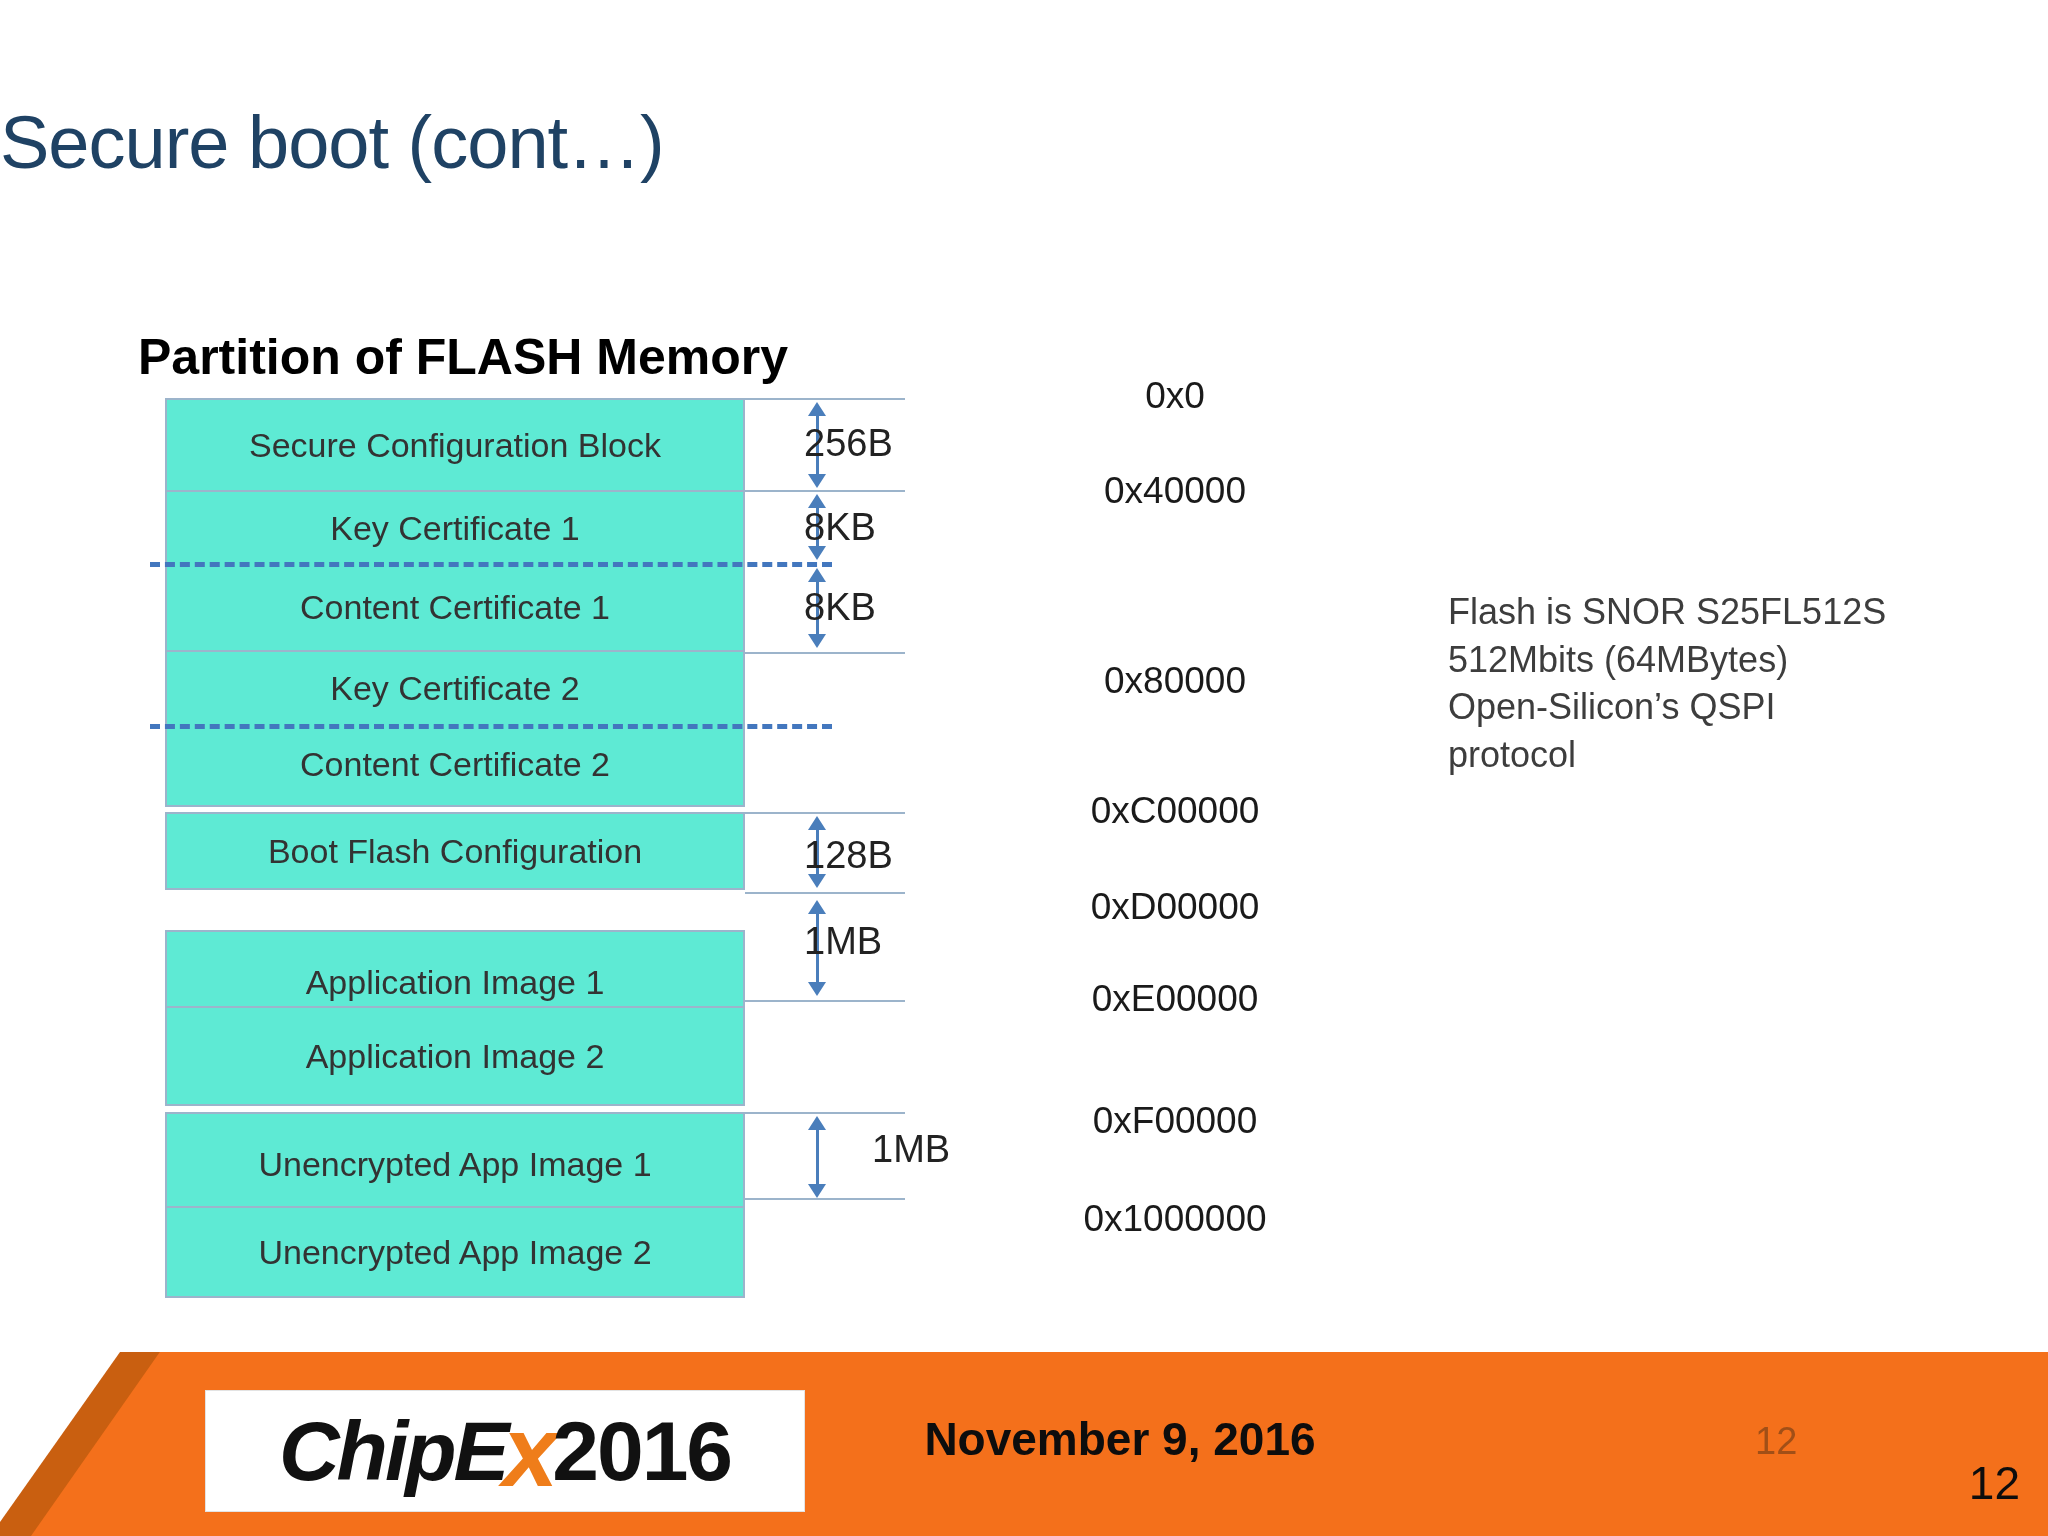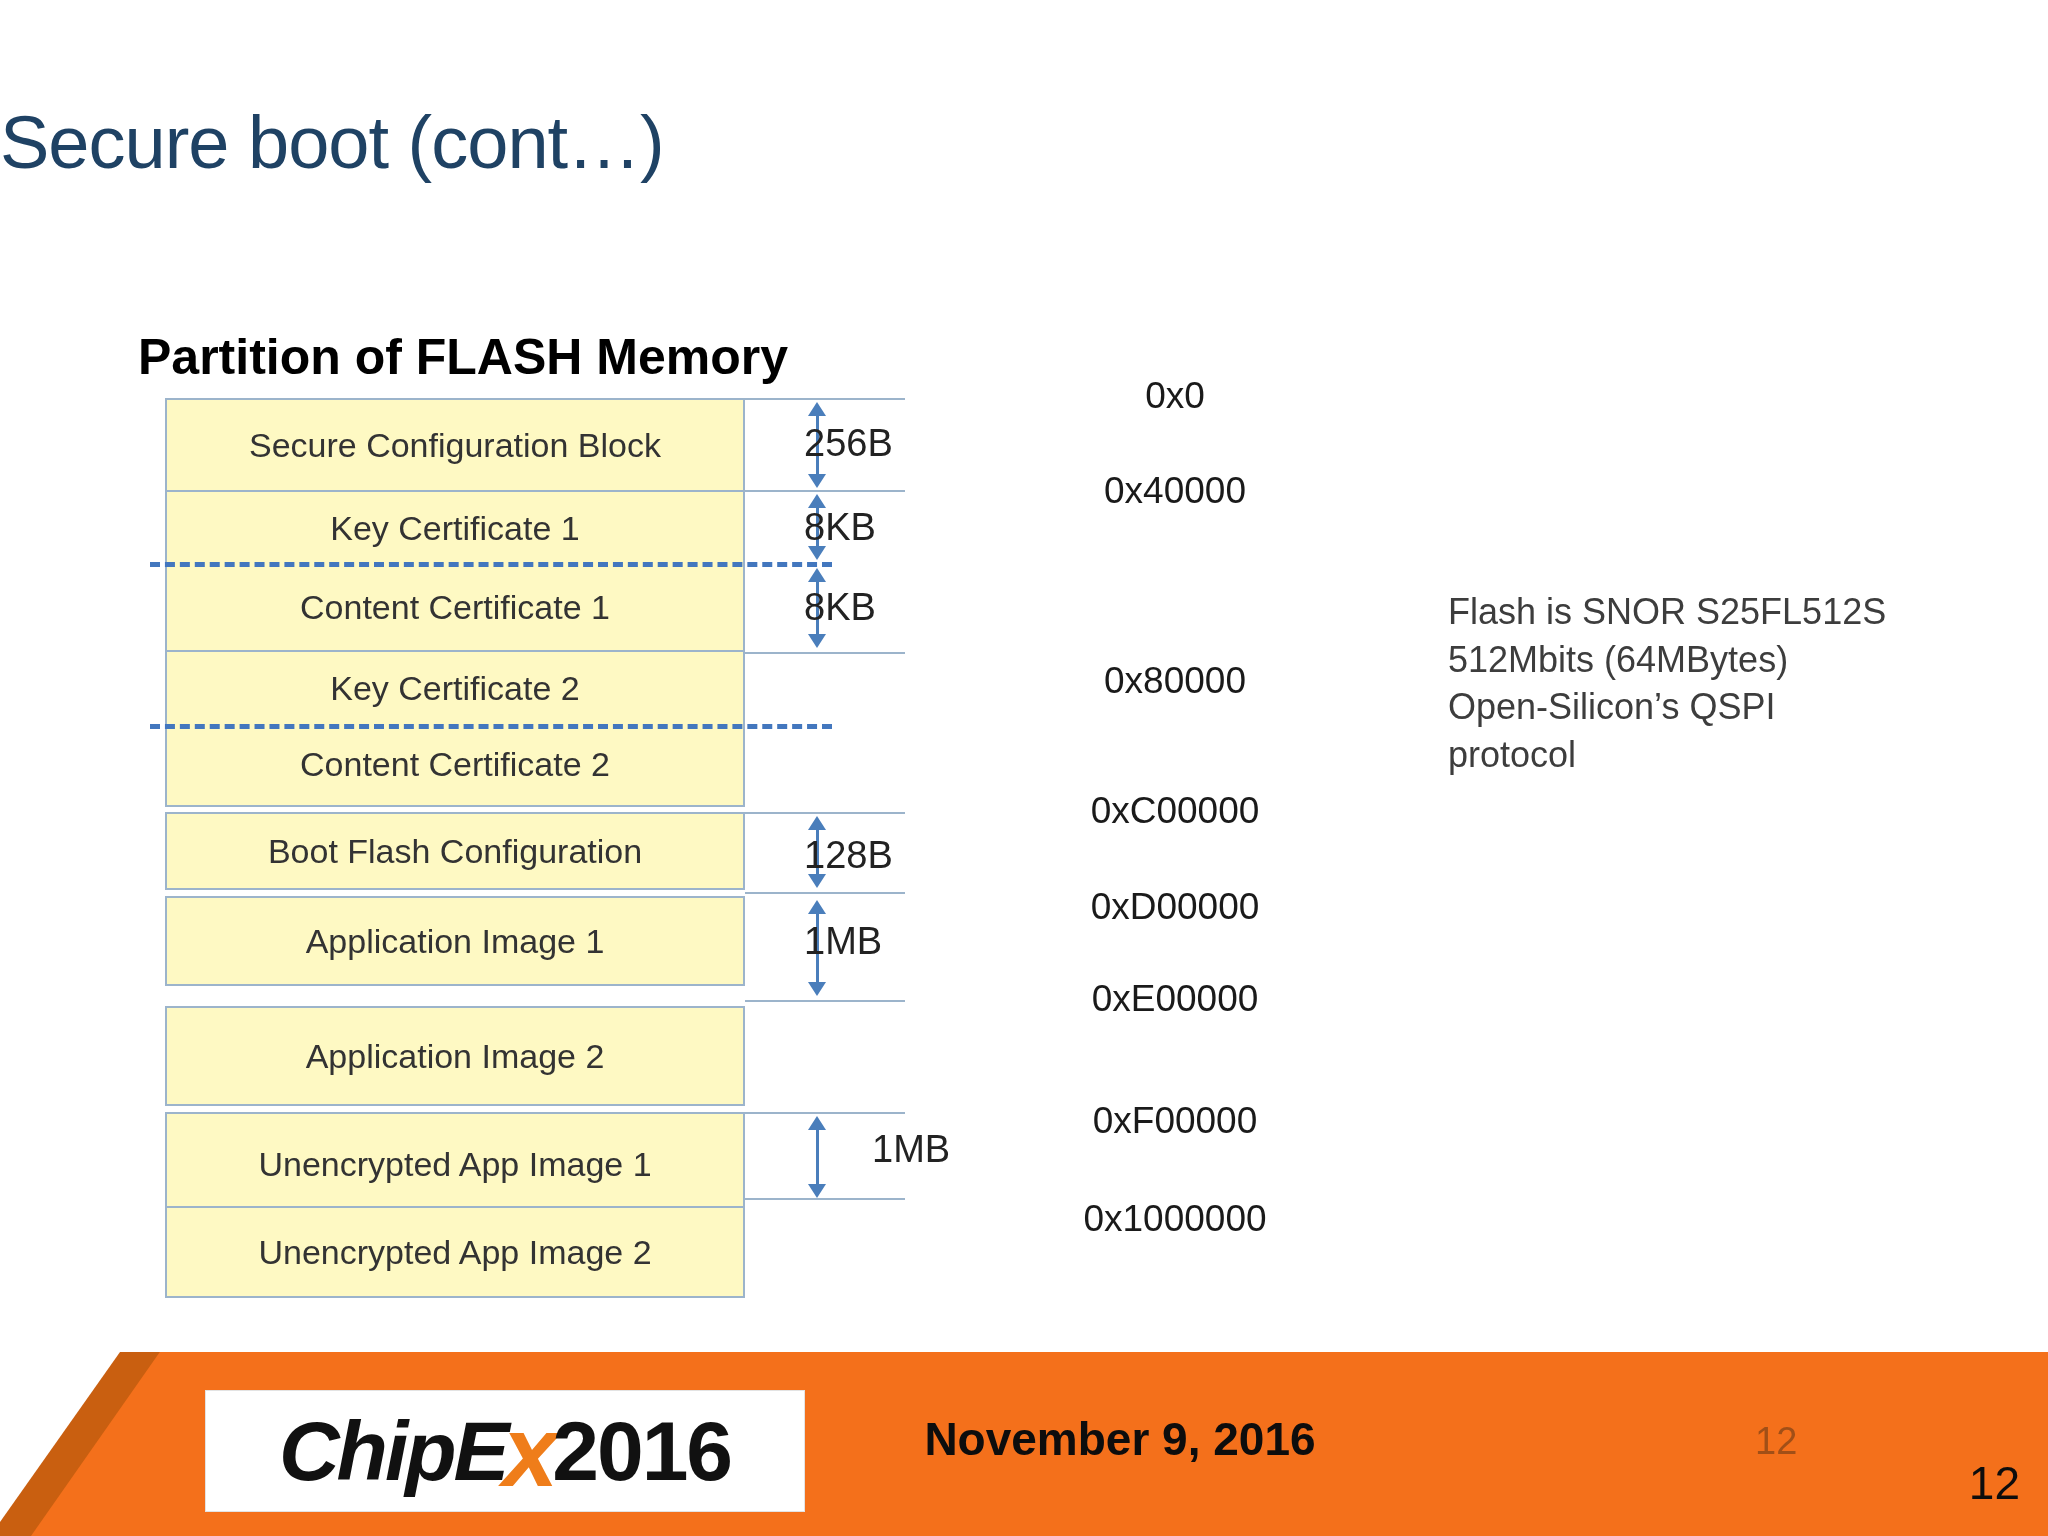--- a/index.html
+++ b/index.html
@@ -32,21 +32,21 @@
     font-size: 50px;
     font-weight: 700;
     color: #000000;
   }
 
   
   .prow, .pbox {
     position: absolute;
     left: 165px;
     width: 580px;
-    background: #fef9c3;
+    background: #5eead4;
     border: 2px solid #9CB4CB;
   }
   .prow { display: flex; align-items: center; justify-content: center; }
   .pbox { display: flex; flex-direction: column; }
   .phalf { display: flex; align-items: center; justify-content: center; }
   .phalf.grow { flex: 1; }
   .prow-label {
     font-size: 34px;
     color: #333333;
     text-align: center;
@@ -232,21 +232,21 @@
     </div>
     <div class="phalf grow">
       <span class="prow-label">Content Certificate 2</span>
     </div>
   </div>
 
   <div class="prow" style="top:812px;height:78px">
     <span class="prow-label">Boot Flash Configuration</span>
   </div>
 
-  <div class="prow" style="top:896px;height:90px">
+  <div class="prow" style="top:930px;height:104px">
     <span class="prow-label">Application Image 1</span>
   </div>
 
   <div class="prow" style="top:1006px;height:100px">
     <span class="prow-label">Application Image 2</span>
   </div>
 
   <div class="prow" style="top:1112px;height:105px">
     <span class="prow-label">Unencrypted App Image 1</span>
   </div>

